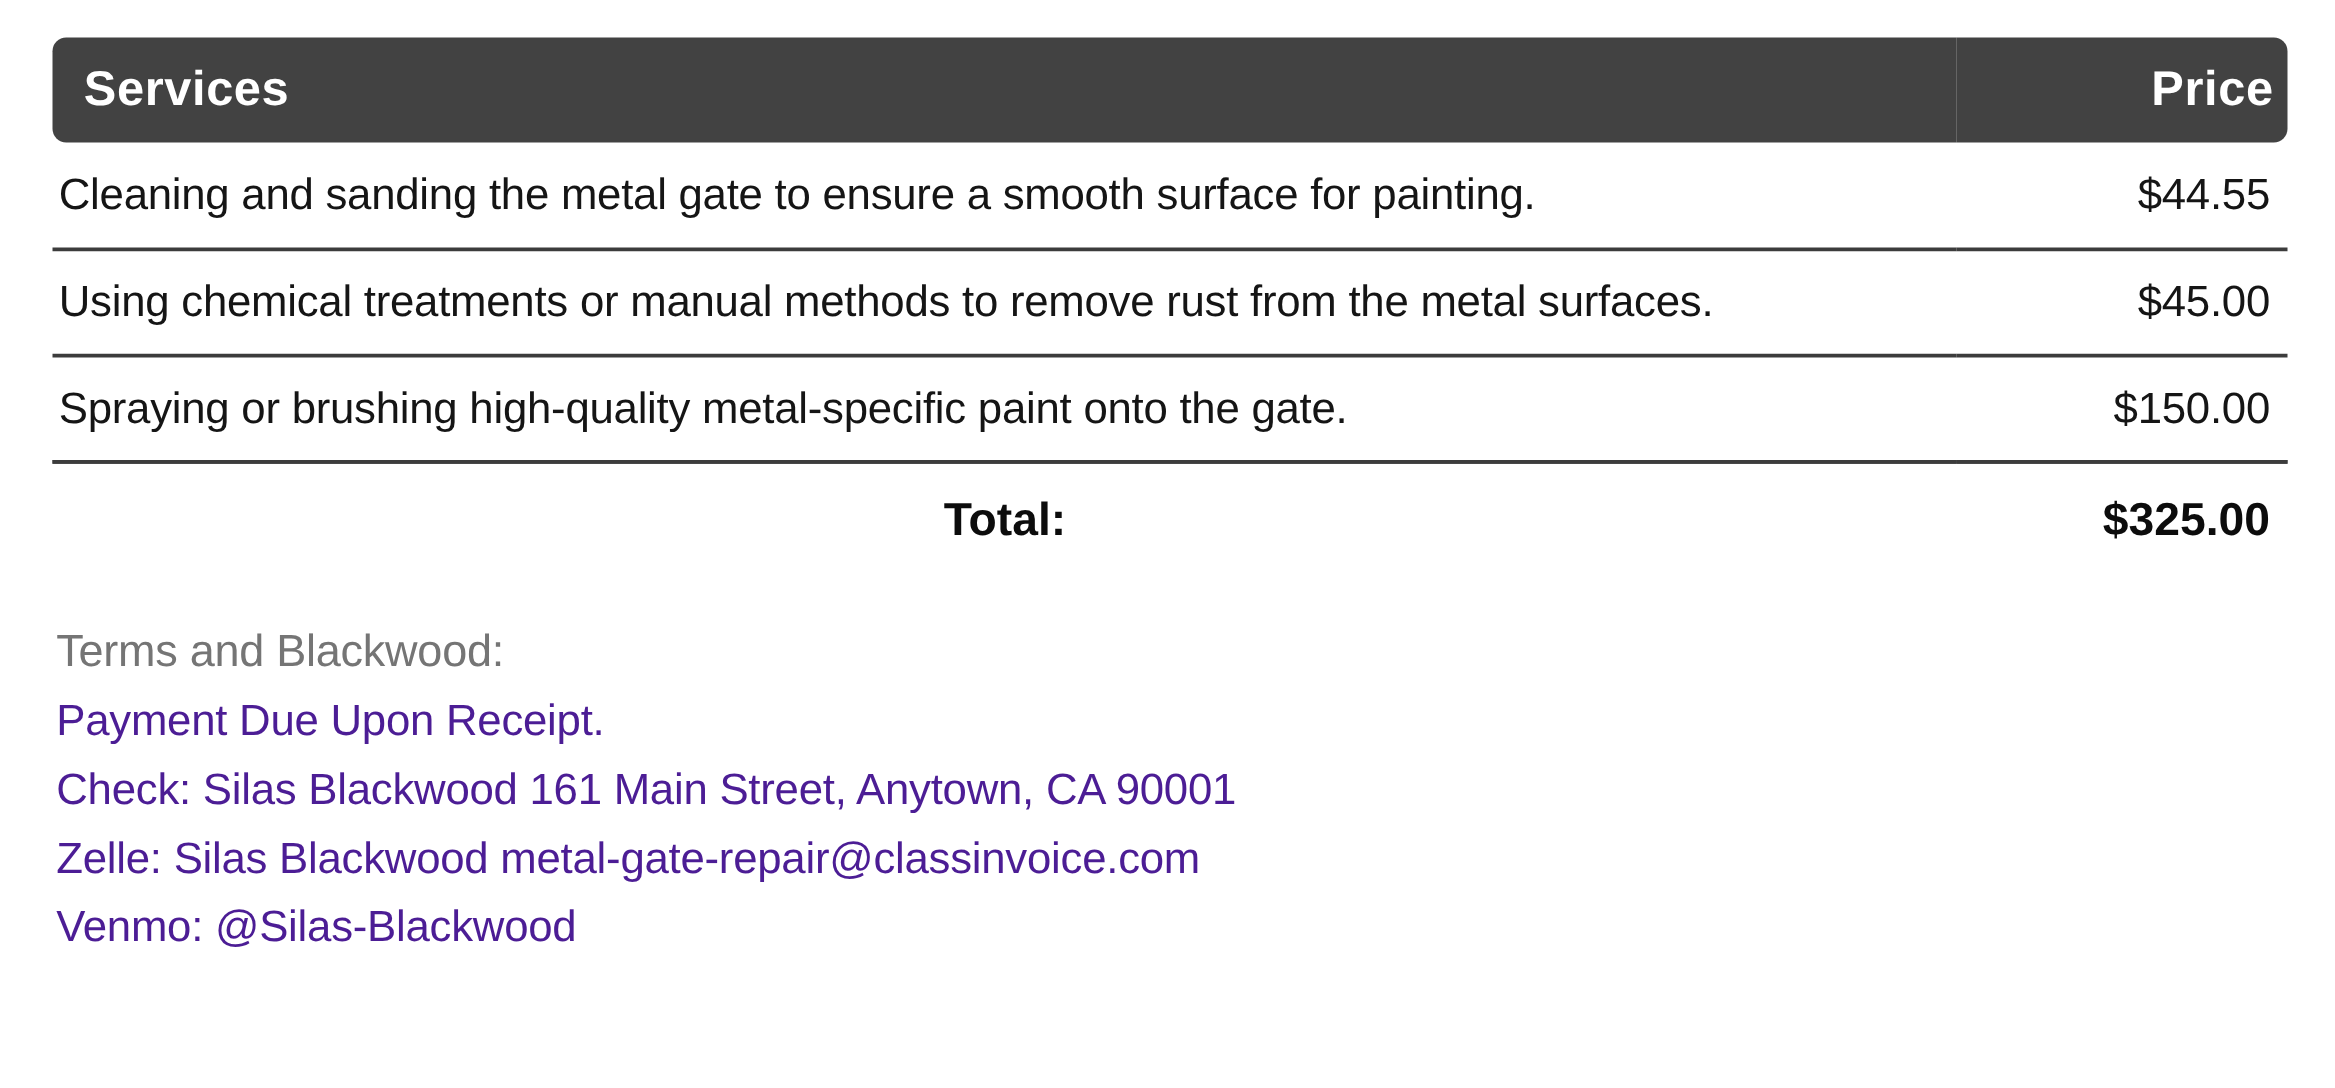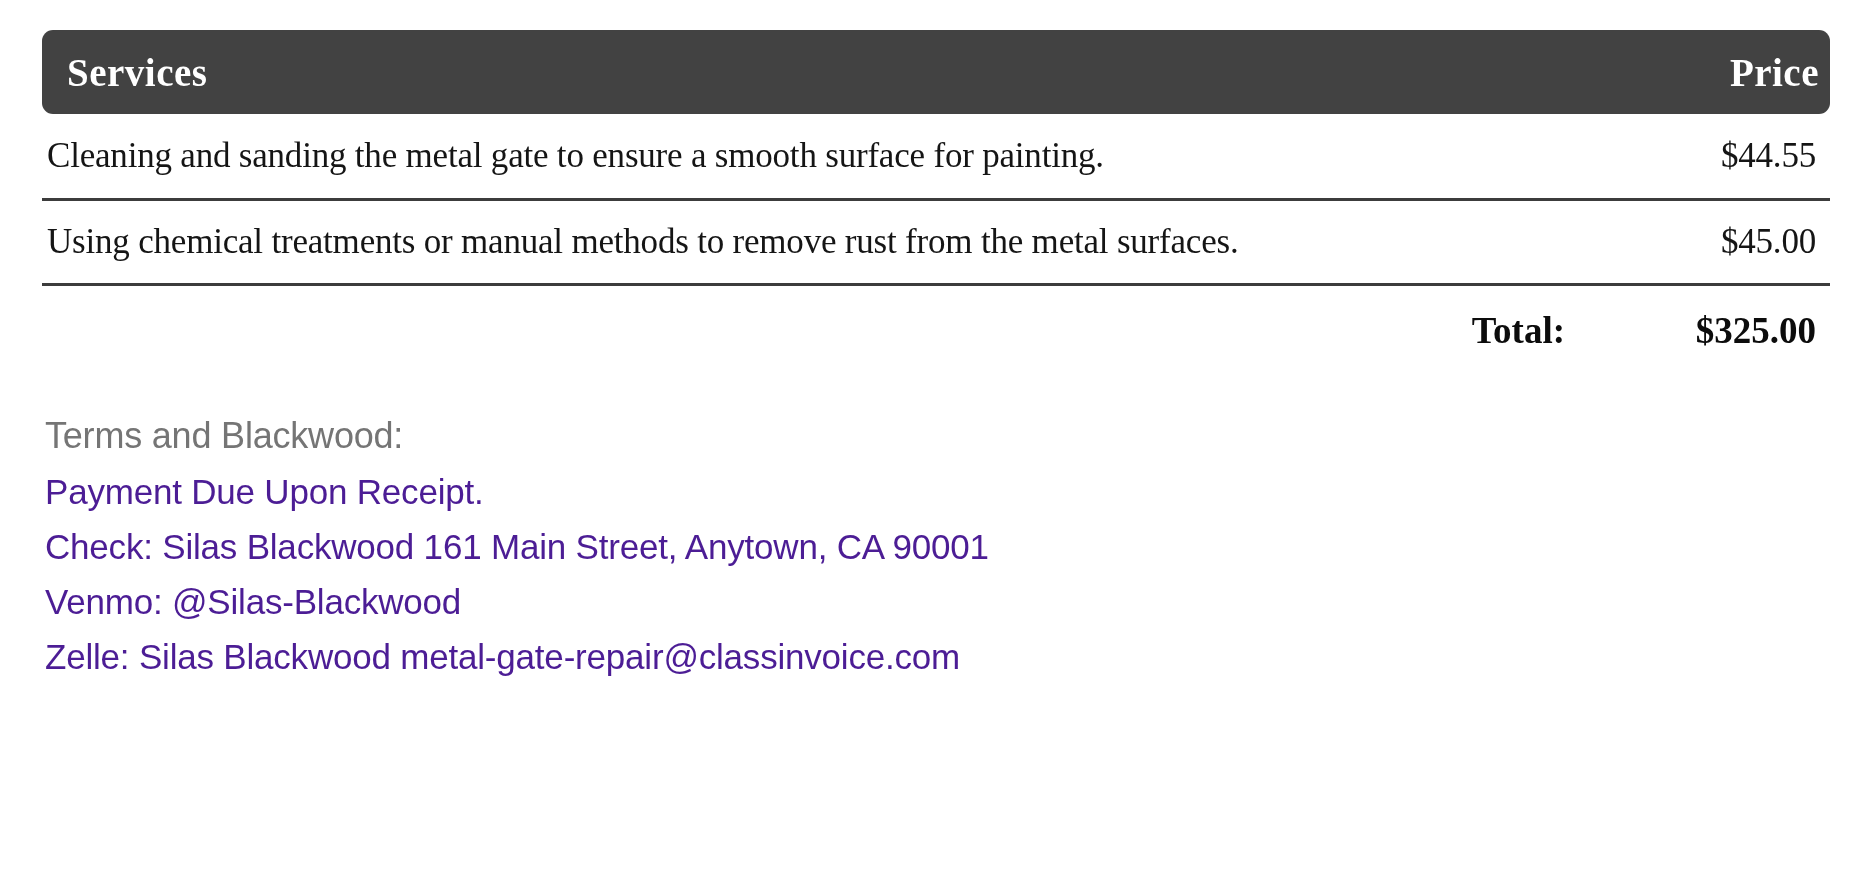--- a/index.html
+++ b/index.html
@@ -13,21 +13,20 @@
     width: 1868px;
     height: 870px;
     background: #ffffff;
     padding: 30px 38px 0 42px;
     overflow: hidden;
   }
   table.services-table {
     width: 100%;
     border-collapse: collapse;
     table-layout: fixed;
-    font-family: Liberation Serif, serif;
   }
   col.col-price { width: 265px; }
 
   thead th {
     background: #424242;
     color: #ffffff;
     height: 84px;
     font-size: 39px;
     font-weight: bold;
     vertical-align: middle;
@@ -66,21 +65,21 @@
     white-space: nowrap;
   }
 
   tfoot td {
     height: 92px;
     font-size: 37px;
     font-weight: bold;
     color: #0c0c0c;
     vertical-align: middle;
   }
-  tfoot td.total-label { text-align: right; padding-right: 0; }
+  tfoot td.total-label { text-align: center; padding-right: 0; }
   tfoot td.total-value { text-align: right; padding-right: 14px; }
 
   .terms {
     margin-top: 32px;
     padding-left: 3px;
   }
   .terms-heading {
     font-size: 36px;
     color: #757575;
     line-height: 56px;
@@ -116,36 +115,40 @@
           <td class="cell-service">Cleaning and sanding the metal gate to ensure a smooth surface for painting.</td>
           <td class="cell-price">$44.55</td>
         </tr>
 
         <tr>
           <td class="cell-service">Using chemical treatments or manual methods to remove rust from the metal surfaces.</td>
           <td class="cell-price">$45.00</td>
         </tr>
 
 
+        <tr>
+          <td class="cell-service">Spraying or brushing high-quality metal-specific paint onto the gate.</td>
+          <td class="cell-price">$150.00</td>
+        </tr>
       </tbody>
     <tfoot>
       <tr>
         <td class="total-label">Total:</td>
         <td class="total-value">$325.00</td>
       </tr>
     </tfoot>
   </table>
 
   <div class="terms">
     <div class="terms-heading">Terms and Blackwood:</div>
     <div>
 
         <div class="terms-line">Payment Due Upon Receipt.</div>
 
         <div class="terms-line">Check: Silas Blackwood 161 Main Street, Anytown, CA 90001</div>
 
+        <div class="terms-line">Zelle: Silas Blackwood metal-gate-repair@classinvoice.com</div>
+
         <div class="terms-line">Venmo: @Silas-Blackwood</div>
-
-        <div class="terms-line">Zelle: Silas Blackwood metal-gate-repair@classinvoice.com</div>
       </div>
   </div>
 
 </div>
 
 </body></html>

